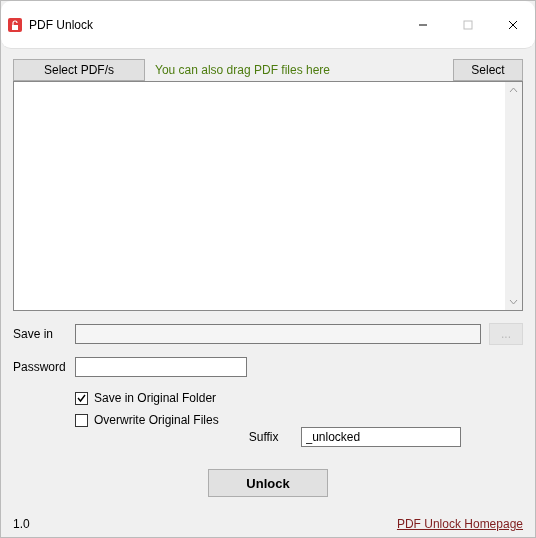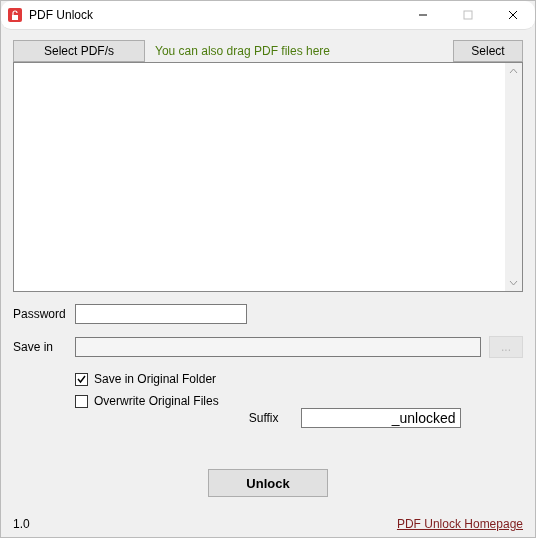--- a/index.html
+++ b/index.html
@@ -13,21 +13,21 @@
   }
   .window {
     width: 536px;
     height: 538px;
     border: 1px solid #bbb;
     background: #f0f0f0;
     display: flex;
     flex-direction: column;
   }
   .titlebar {
-    height: 29px;
+    height: 48px;
     background: #fff;
     display: flex;
     align-items: center;
     border-bottom: 1px solid #e0e0e0;
     border-radius: 10px;
   }
   .title-icon {
     width: 16px; height: 16px;
     margin-left: 6px; margin-right: 6px;
     display: inline-block;
@@ -99,23 +99,22 @@
   }
   .lbl {
     width: 62px;
     color: #000;
     font-size: 12px;
   }
   .text-input {
     height: 20px;
     border: 1px solid #7a7a7a;
     background: #fff;
-    font-size: 14px;
+    font-size: 12px;
     padding: 0 4px;
-    text-align: right;
   }
   .pw-input { width: 172px; }
   .savein-input {
     flex: 1;
     background: #f5f5f5;
     color: #777;
     margin-right: 8px;
   }
   .browse-btn {
     width: 34px; height: 22px;
@@ -219,28 +218,28 @@
         </div>
         <div class="scrollbtn">
           <svg width="9" height="9">
               <path d="M1 3 L4.5 7 L8 3" fill="none" stroke="#9a9a9a" stroke-width="1"></path>
             </svg>
         </div>
       </div>
     </div>
 
     <div class="form-row">
-      <span class="lbl">Password</span>
-      <input type="password" class="text-input pw-input" value="" style="">
-    </div>
-
-    <div class="form-row">
       <span class="lbl">Save in</span>
       <input type="text" class="text-input savein-input" disabled="" value="" style="">
       <button class="browse-btn">...</button>
+    </div>
+
+    <div class="form-row">
+      <span class="lbl">Password</span>
+      <input type="password" class="text-input pw-input" value="" style="">
     </div>
 
     <div class="options">
       <div class="col">
         <label class="chk">
           <span class="chkbox">
             <svg width="11" height="11">
                 <path d="M2 5 L4.5 8 L9 2" stroke="#000" stroke-width="1.4" fill="none"></path>
               </svg>
           </span>

